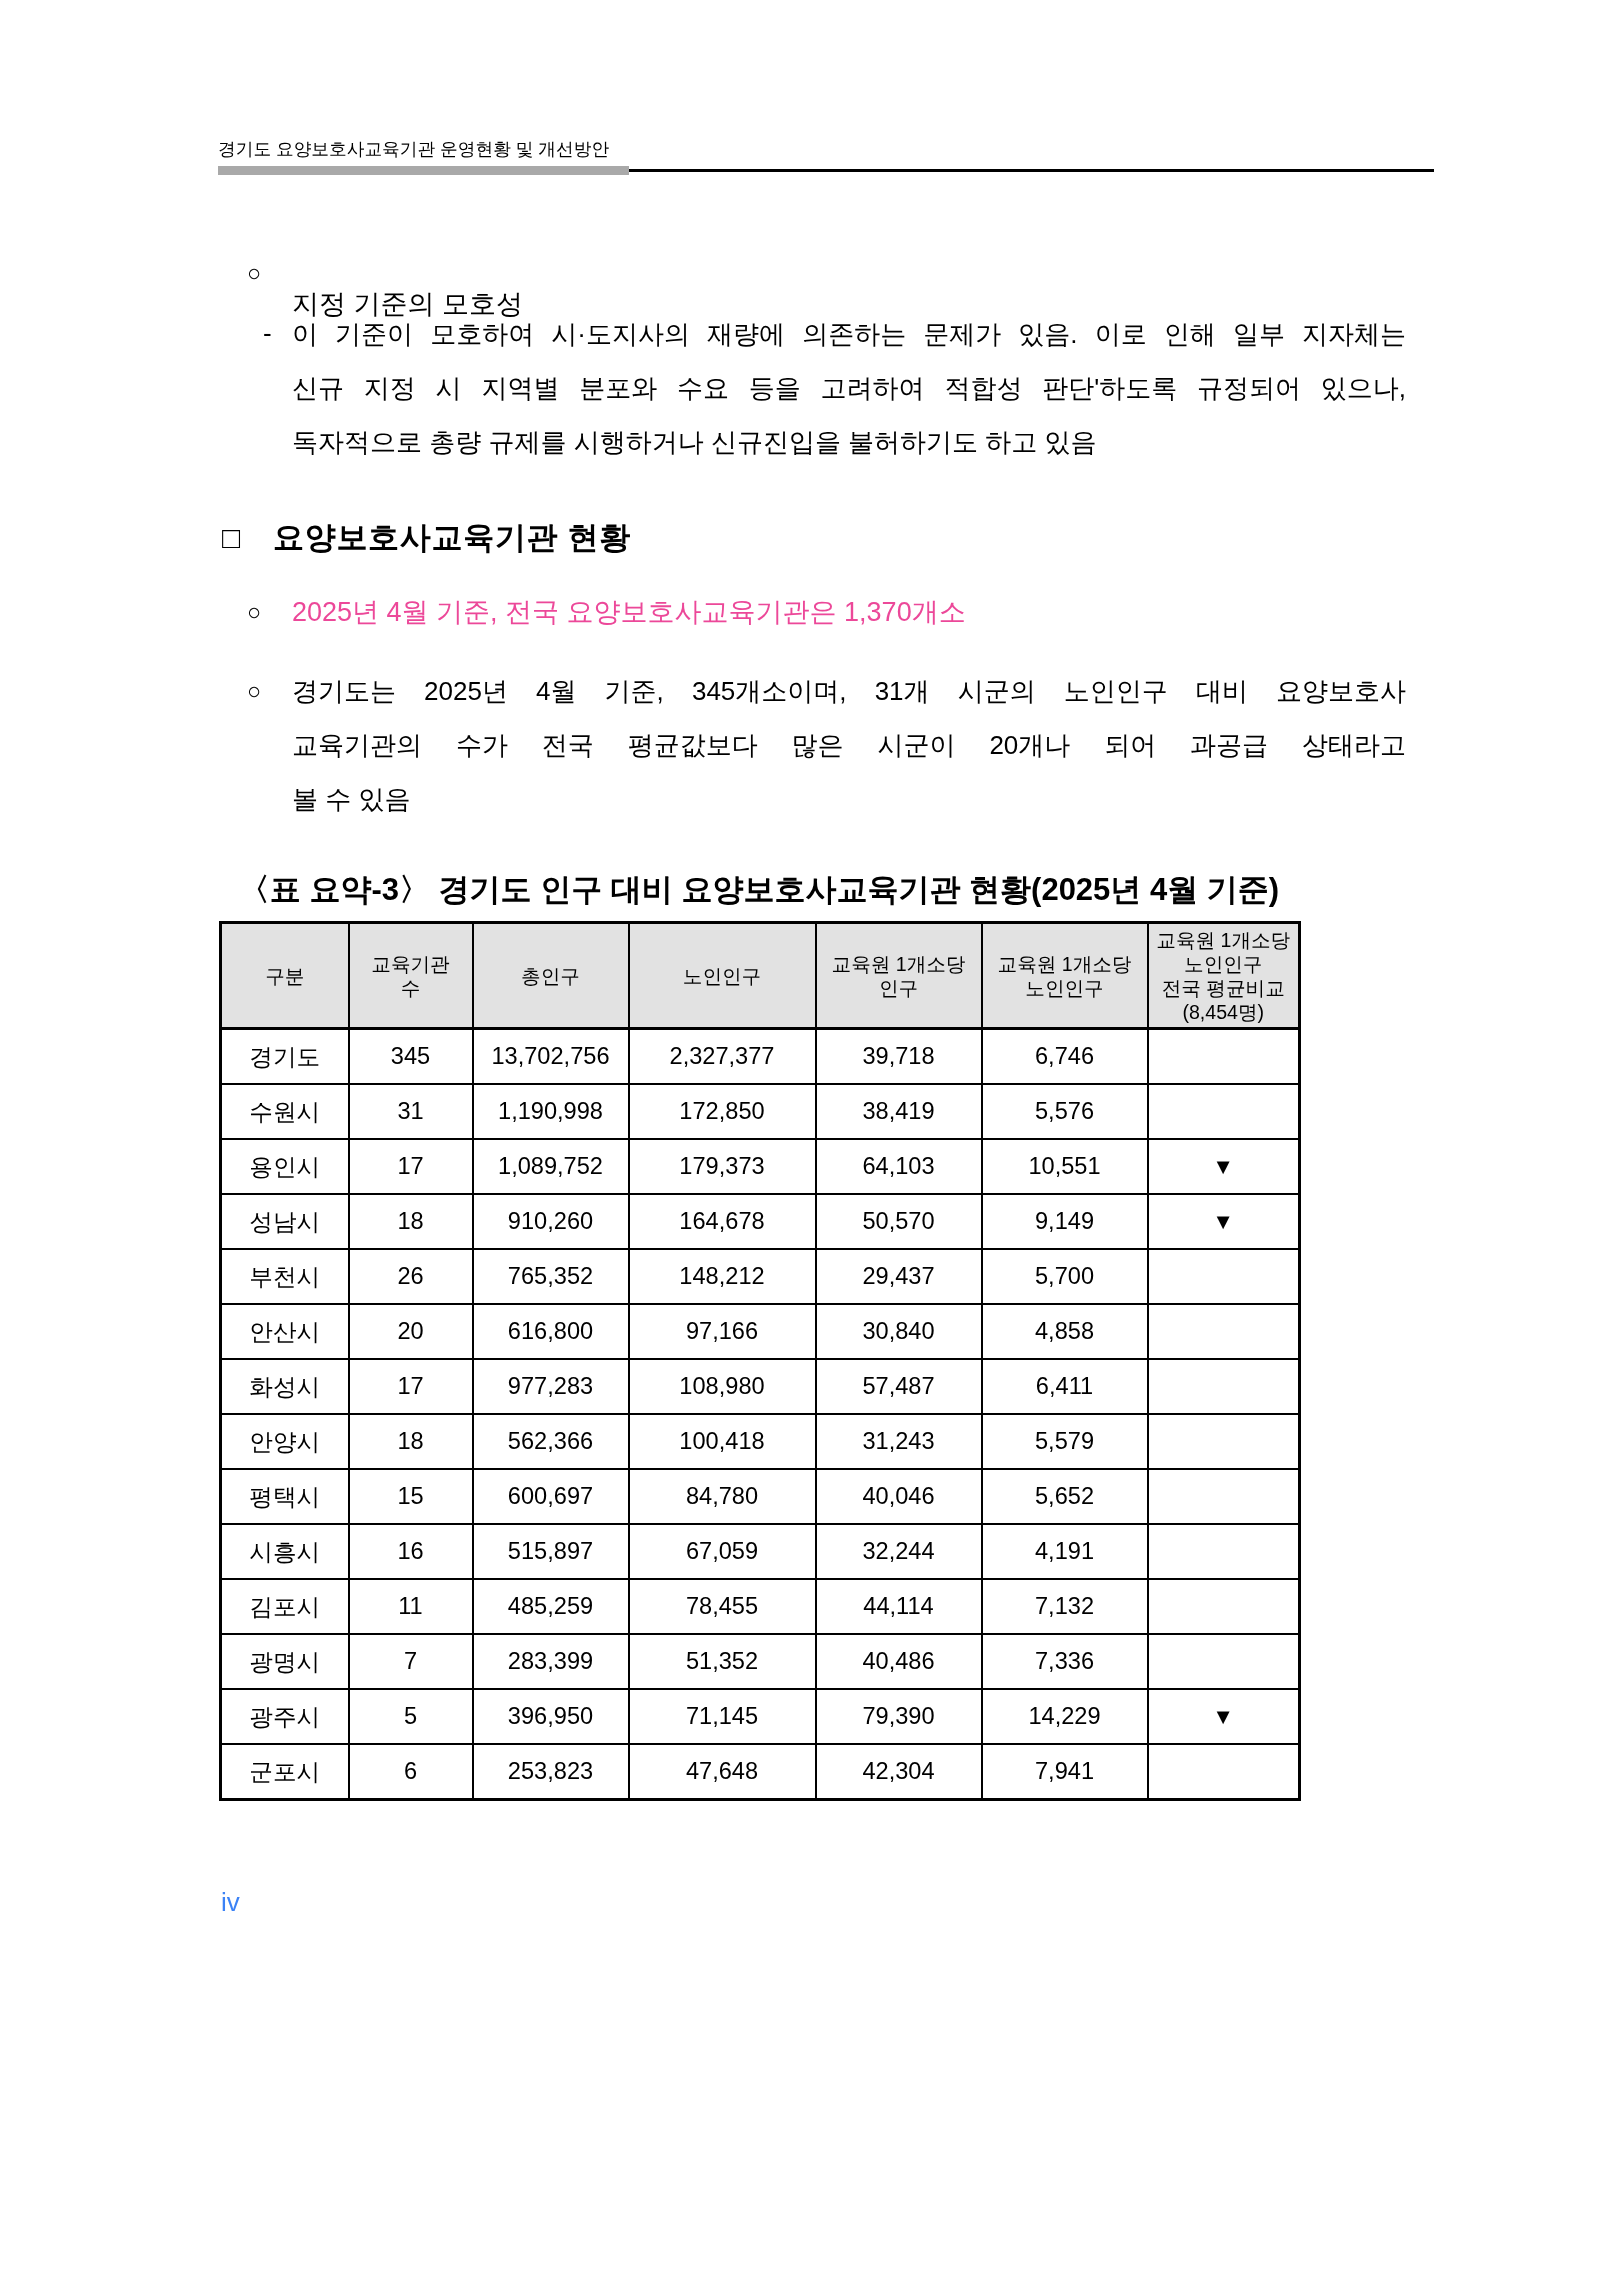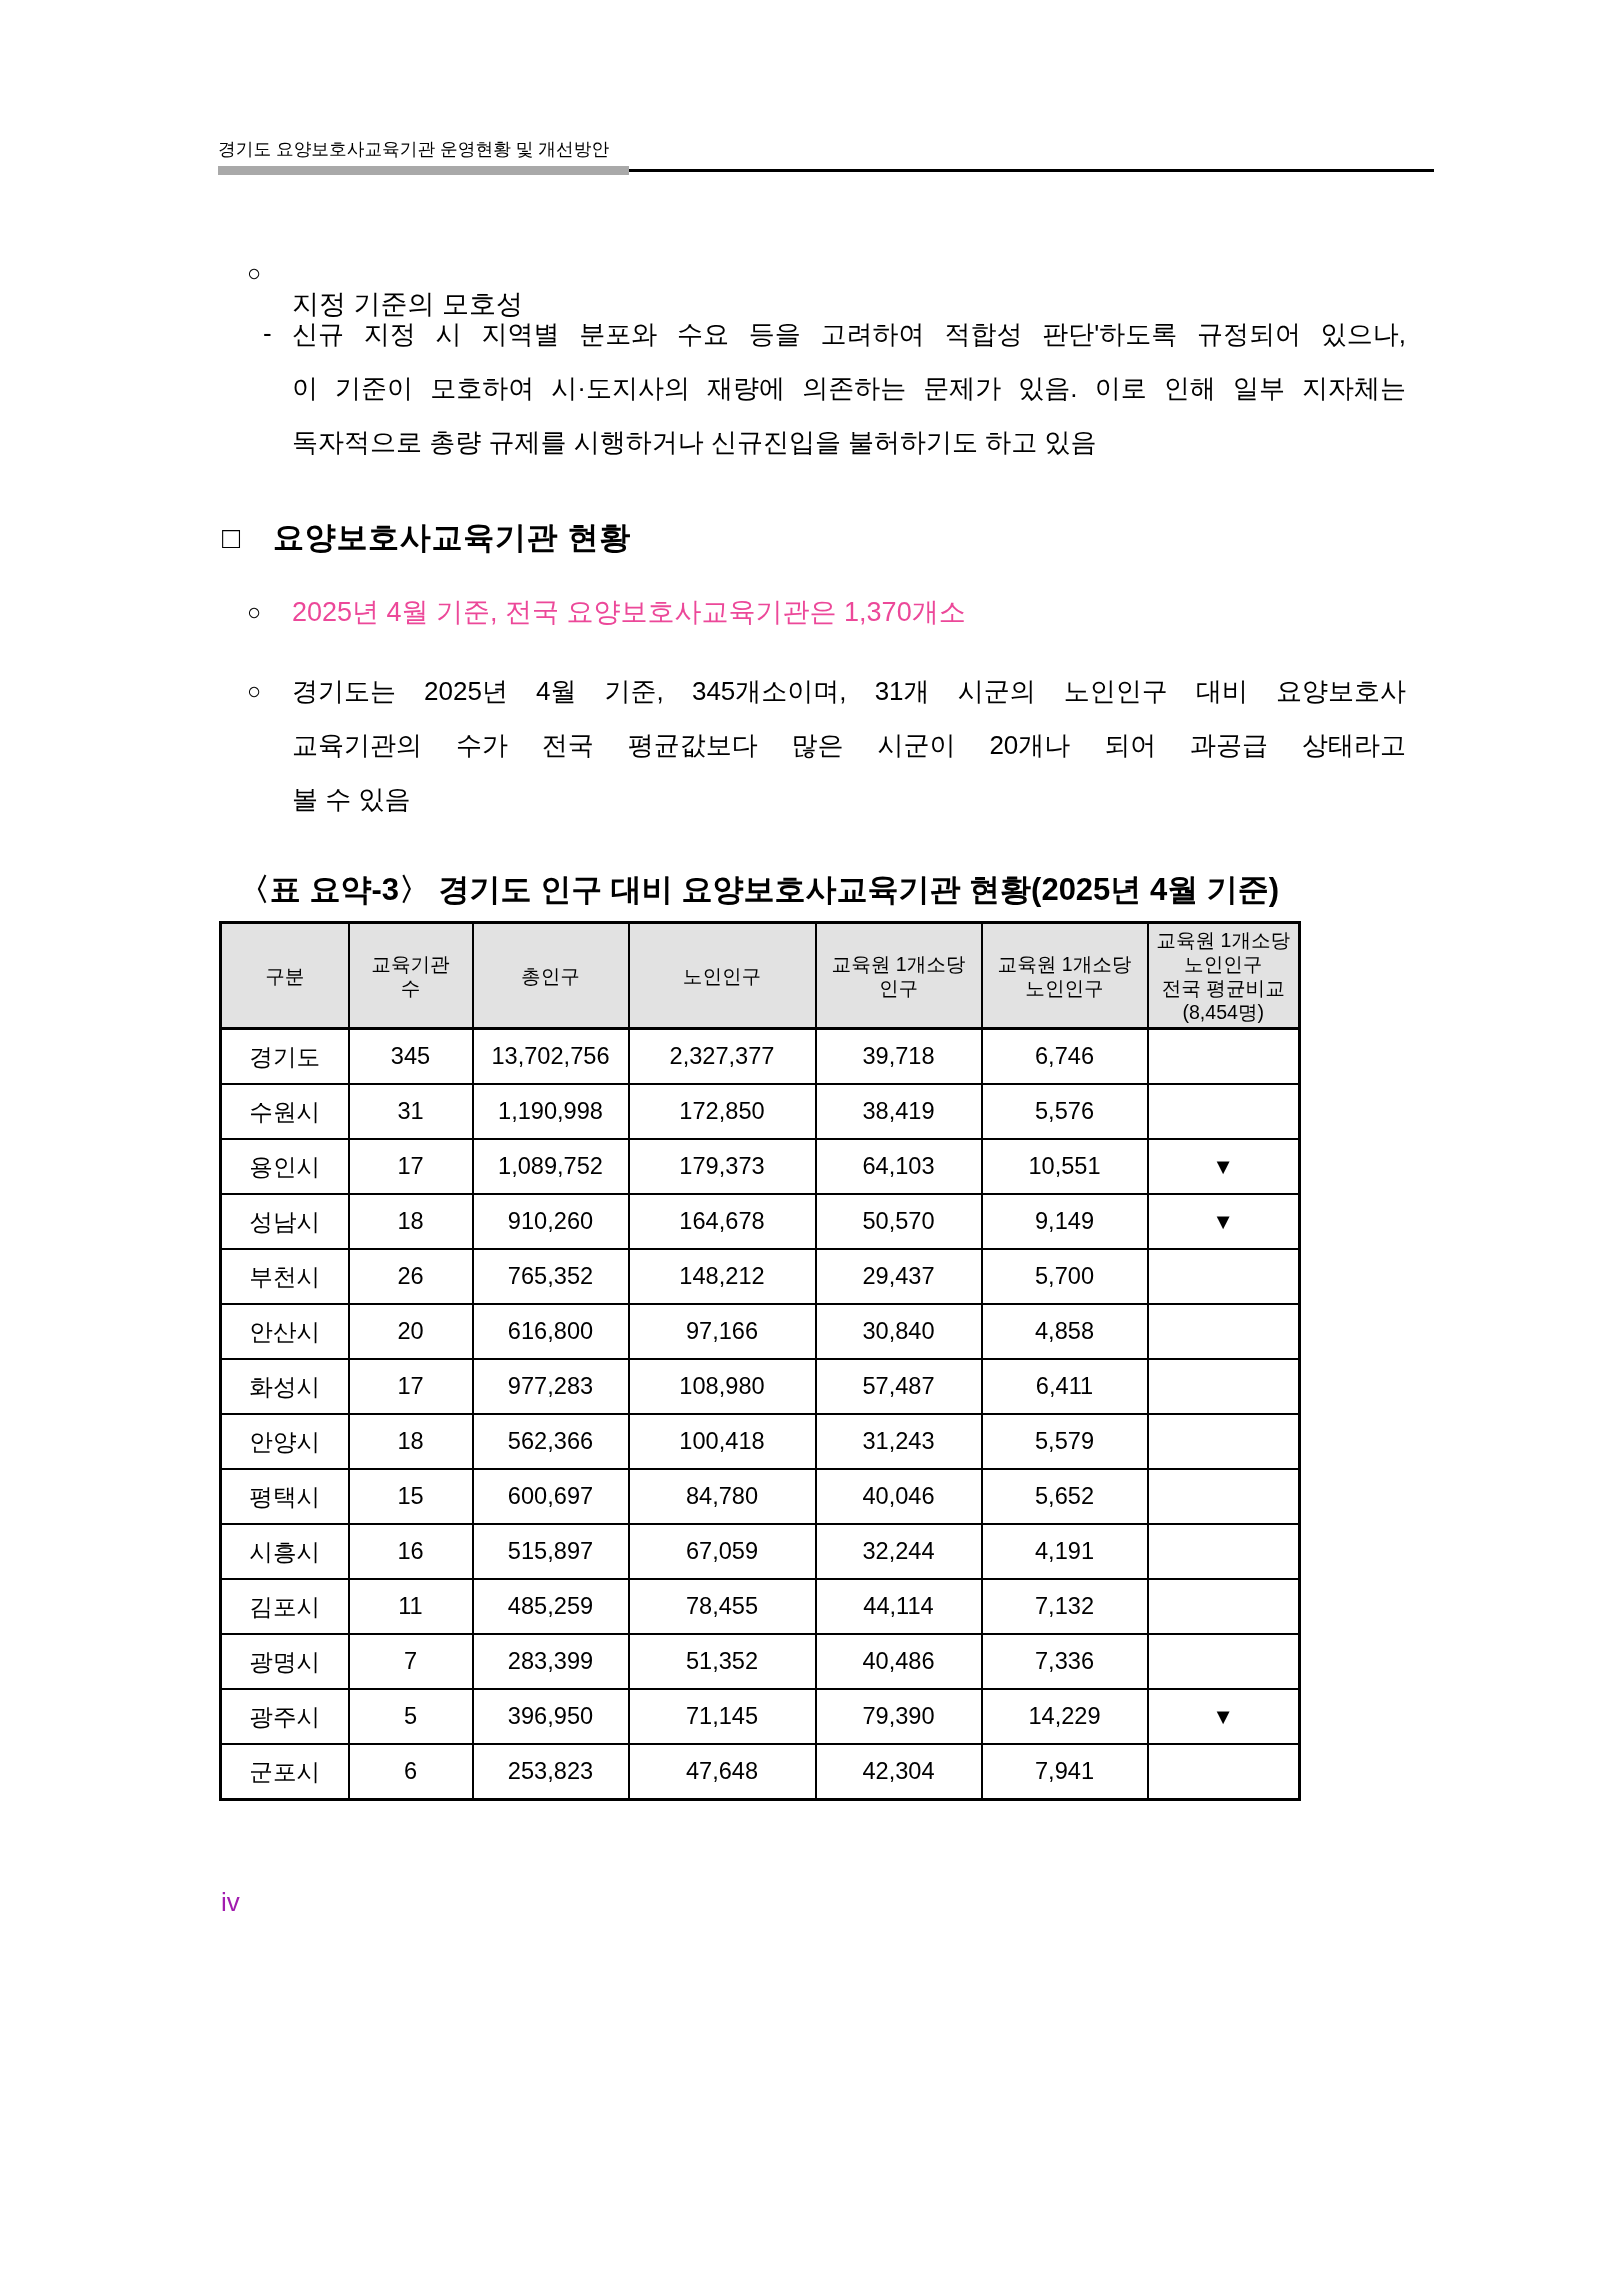--- a/index.html
+++ b/index.html
@@ -39,40 +39,40 @@
     background:#e2e2e2; height:103px; font-weight:normal; font-size:19.6px;
     line-height:24px; white-space:pre-line; text-align:center; vertical-align:middle; padding:0 2.6px;
   }
   .summary-table td {
     border:2px solid #000; border-top-width:2.6px; border-bottom-width:2.6px;
     height:53px; font-size:23.6px; text-align:center; vertical-align:middle; padding:0; background:#fff;
   }
   .summary-table td.em { font-weight:normal;margin-left:12px; }
   .summary-table td.mark { font-size:22px; }
 
-  .page-num { position:absolute; left:221px; top:1887px; font-size:26px; color:#a21caf; }
+  .page-num { position:absolute; left:221px; top:1887px; font-size:26px; color:#3b82f6; }
 </style>
 </head>
 <body>
 
 <div class="page">
 
   <div class="running-head">경기도 요양보호사교육기관 운영현황 및 개선방안</div>
   <div class="head-rule">
     <div class="head-rule-gray"></div>
     <div class="head-rule-line"></div>
   </div>
 
   <span class="blt" style="left:247px; top:262px;">○</span>
   <div class="sec-title" style="left:292px; top:258px;margin-top:31px;">지정 기준의 모호성</div>
 
   <span class="dash" style="left:263px; top:320px;">-</span>
   <div class="body-block" style="left:292px; top:307px;">
+    <div class="jline">이 기준이 모호하여 시·도지사의 재량에 의존하는 문제가 있음. 이로 인해 일부 지자체는</div>
     <div class="jline">신규 지정 시 지역별 분포와 수요 등을 고려하여 적합성 판단'하도록 규정되어 있으나,</div>
-    <div class="jline">이 기준이 모호하여 시·도지사의 재량에 의존하는 문제가 있음. 이로 인해 일부 지자체는</div>
     <div>독자적으로 총량 규제를 시행하거나 신규진입을 불허하기도 하고 있음</div>
   </div>
 
   <span class="sq" style="left:222px; top:523px;">□</span>
   <div class="sec-title big" style="left:273px; top:520px;">요양보호사교육기관 현황</div>
 
   <span class="blt" style="left:247px; top:601px;">○</span>
   <div class="single-line" style="left:292px; top:596px;">2025년 4월 기준, 전국 요양보호사교육기관은 1,370개소</div>
 
   <span class="blt" style="left:247px; top:680px;">○</span>

